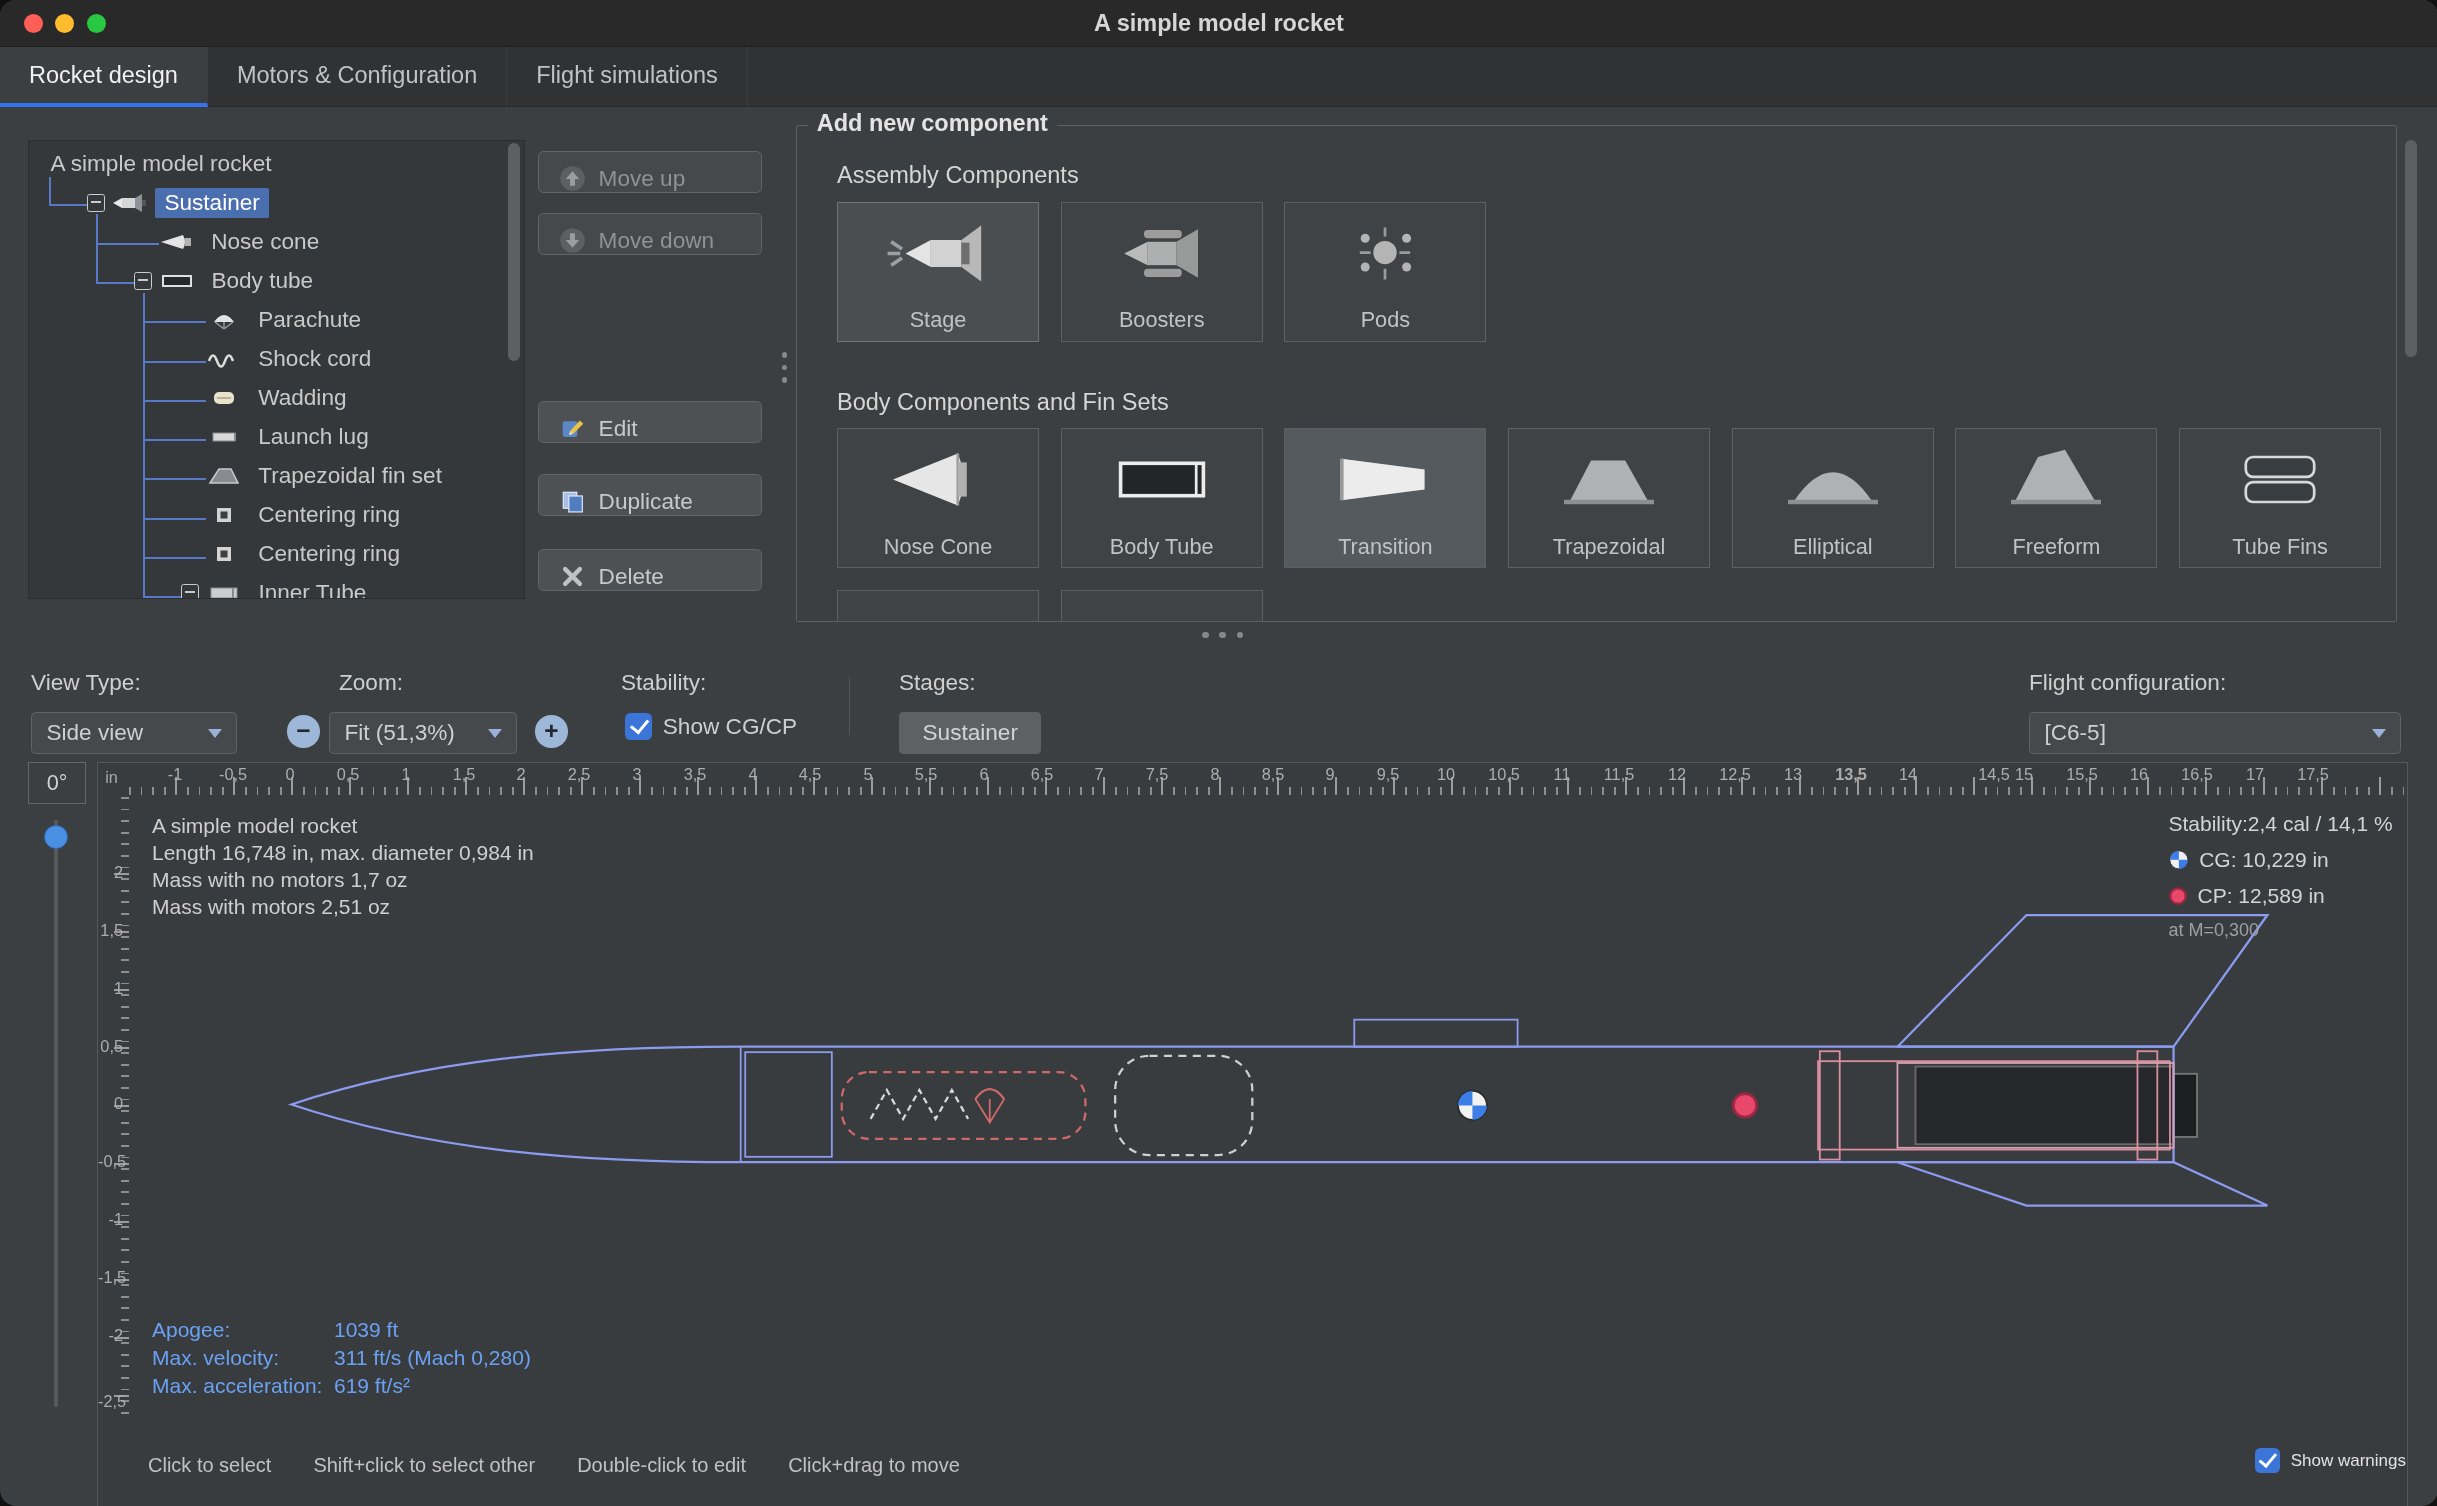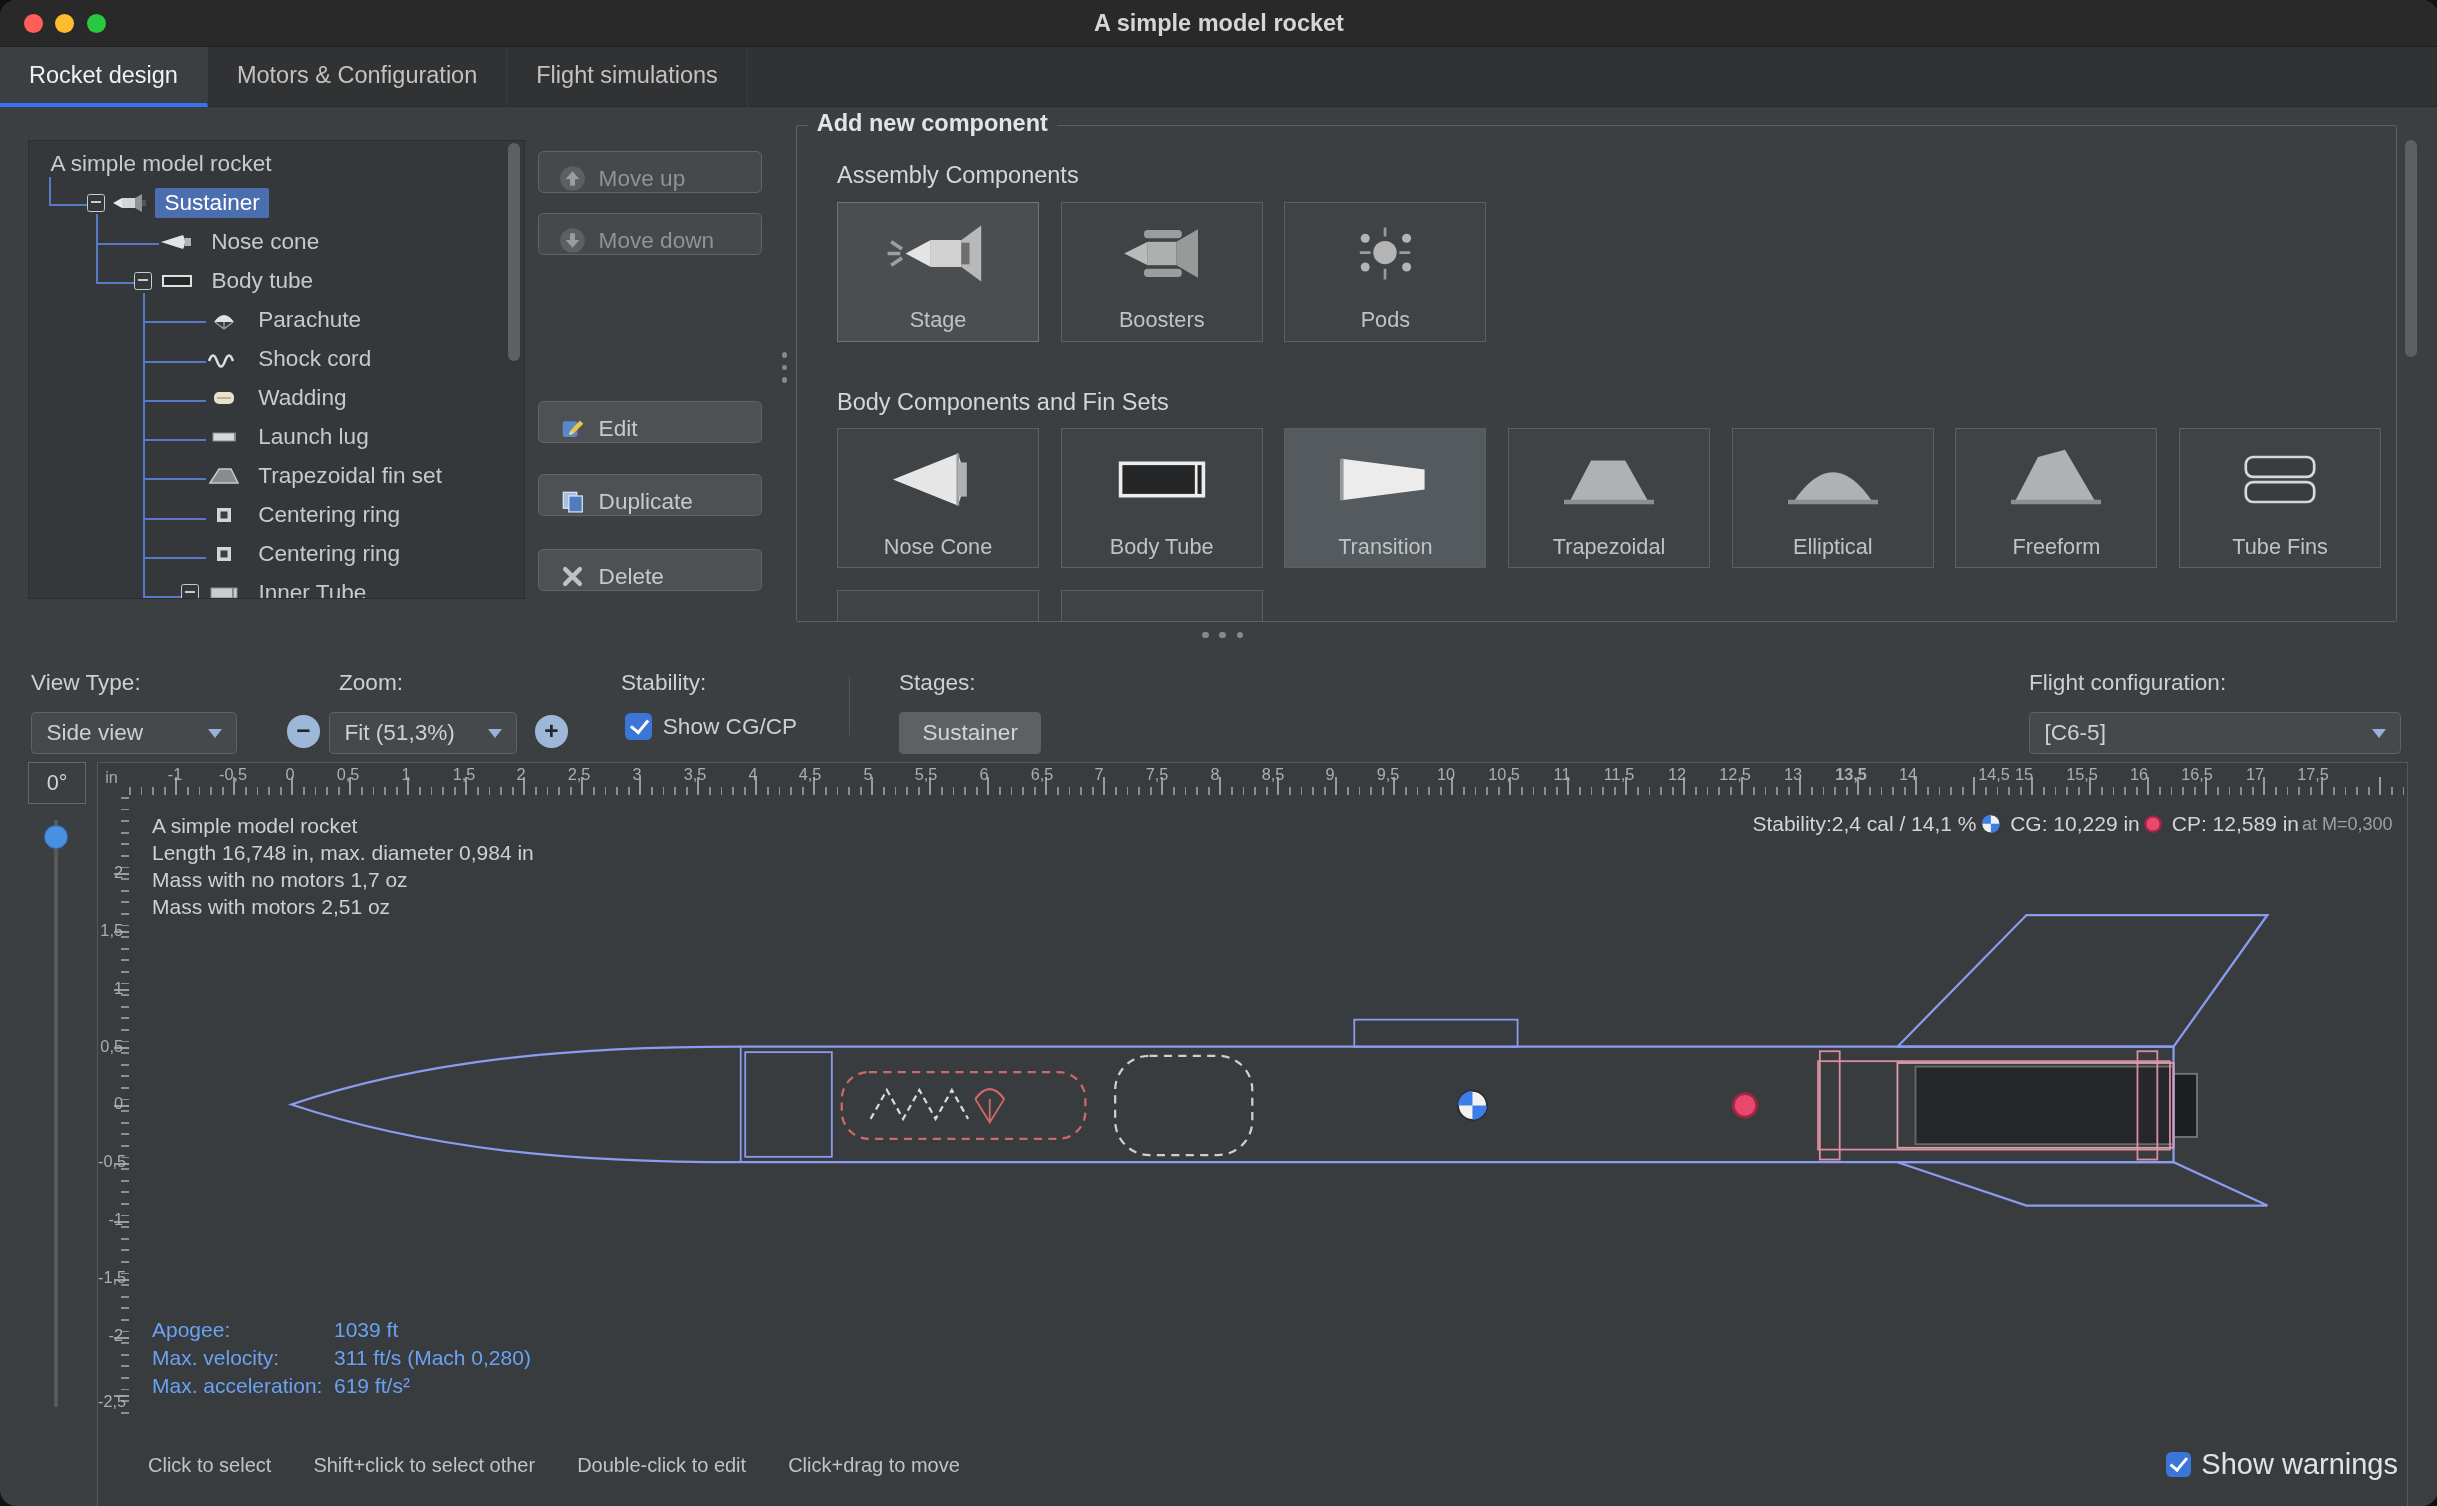--- a/index.html
+++ b/index.html
@@ -79,32 +79,32 @@
   .canvas{position:absolute;left:97px;top:762px;width:2311px;height:776px;background:#393c3e;border:0.9px solid #55585a;overflow:hidden}
   .unit-label{position:absolute;left:7.2px;top:5.4px;font-size:16.3px;color:#a8a8a8}
   .hruler-labels span{position:absolute;top:1.8px;transform:translateX(-50%);font-size:16.3px;color:#adadad}
   .vruler-labels span{position:absolute;left:0;width:25px;text-align:right;font-size:16.3px;color:#adadad}
   .hticks-minor{position:absolute;left:31px;top:23.5px;width:2276px;height:8.1px;background:repeating-linear-gradient(to right,#8e8e8e 0 1.8px,transparent 1.8px 11.6px)}
   .hticks-major{position:absolute;left:77px;top:14.4px;width:2230px;height:17px;background:repeating-linear-gradient(to right,#9c9c9c 0 1.8px,transparent 1.8px 58px)}
   .vticks-minor{position:absolute;left:22.6px;top:34px;width:8.1px;height:623px;background:repeating-linear-gradient(to bottom,#8e8e8e 0 1.8px,transparent 1.8px 11.6px)}
   .vticks-major{position:absolute;left:16.3px;top:110px;width:14.4px;height:525px;background:repeating-linear-gradient(to bottom,#9c9c9c 0 1.8px,transparent 1.8px 58px)}
   .rocket-svg{position:absolute;left:31px;top:32px}
   .info-left{position:absolute;left:54px;top:49px;font-size:21px;color:#cfcfcf;line-height:27px}
-  .info-right{position:absolute;right:14.4px;top:49px;display:flex;align-items:center;gap:3px;font-size:21px;color:#d4d4d4}
+  .info-right{position:absolute;right:14.4px;top:49px;display:flex;flex-direction:column;align-items:flex-start;gap:12px;font-size:21px;color:#d4d4d4}
   .ir-row{display:flex;align-items:center;gap:9px}
   .ir-row.dim{font-size:18px;color:#9aa0a4}
   .legend-icon{display:inline-flex}
   .flight-stats{position:absolute;left:54px;top:553px;font-size:21px;color:#6ba1f2;line-height:28px}
   .fs-label{display:inline-block;width:182px}
 
   
   .statusbar{position:absolute;left:0;right:0;top:1430px;height:76px}
   .hints{position:absolute;left:148px;top:23.5px;font-size:20px;color:#c2c2c2}
   .hints span{margin-right:42px}
-  .warn-box{position:absolute;right:40px;top:18px;display:flex;align-items:center;gap:10.8px;font-size:29px;color:#e2e2e2}
+  .warn-box{position:absolute;right:32px;top:18px;display:flex;align-items:center;gap:10.8px;font-size:17px;color:#e2e2e2}
   .cb.small{width:25px;height:25px}
   .cb.small.checked::after{left:8.1px;top:1.8px;width:7.2px;height:13.5px}
 </style>
 </head>
 <body>
 
 <div class="window">
 
   <div class="titlebar">
     <div class="lights">

